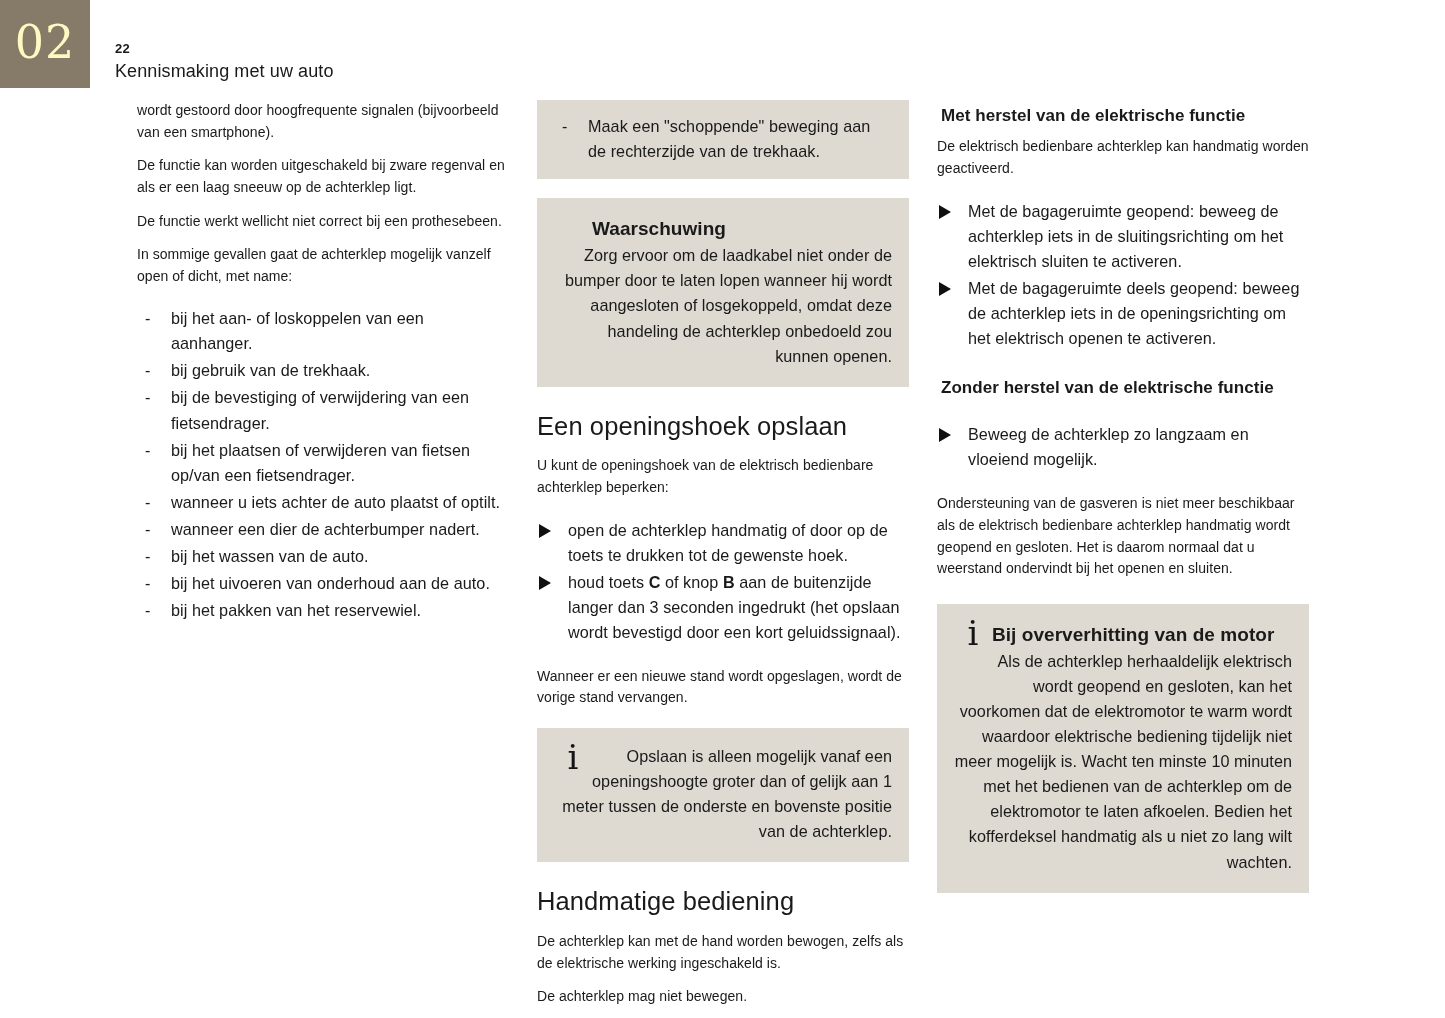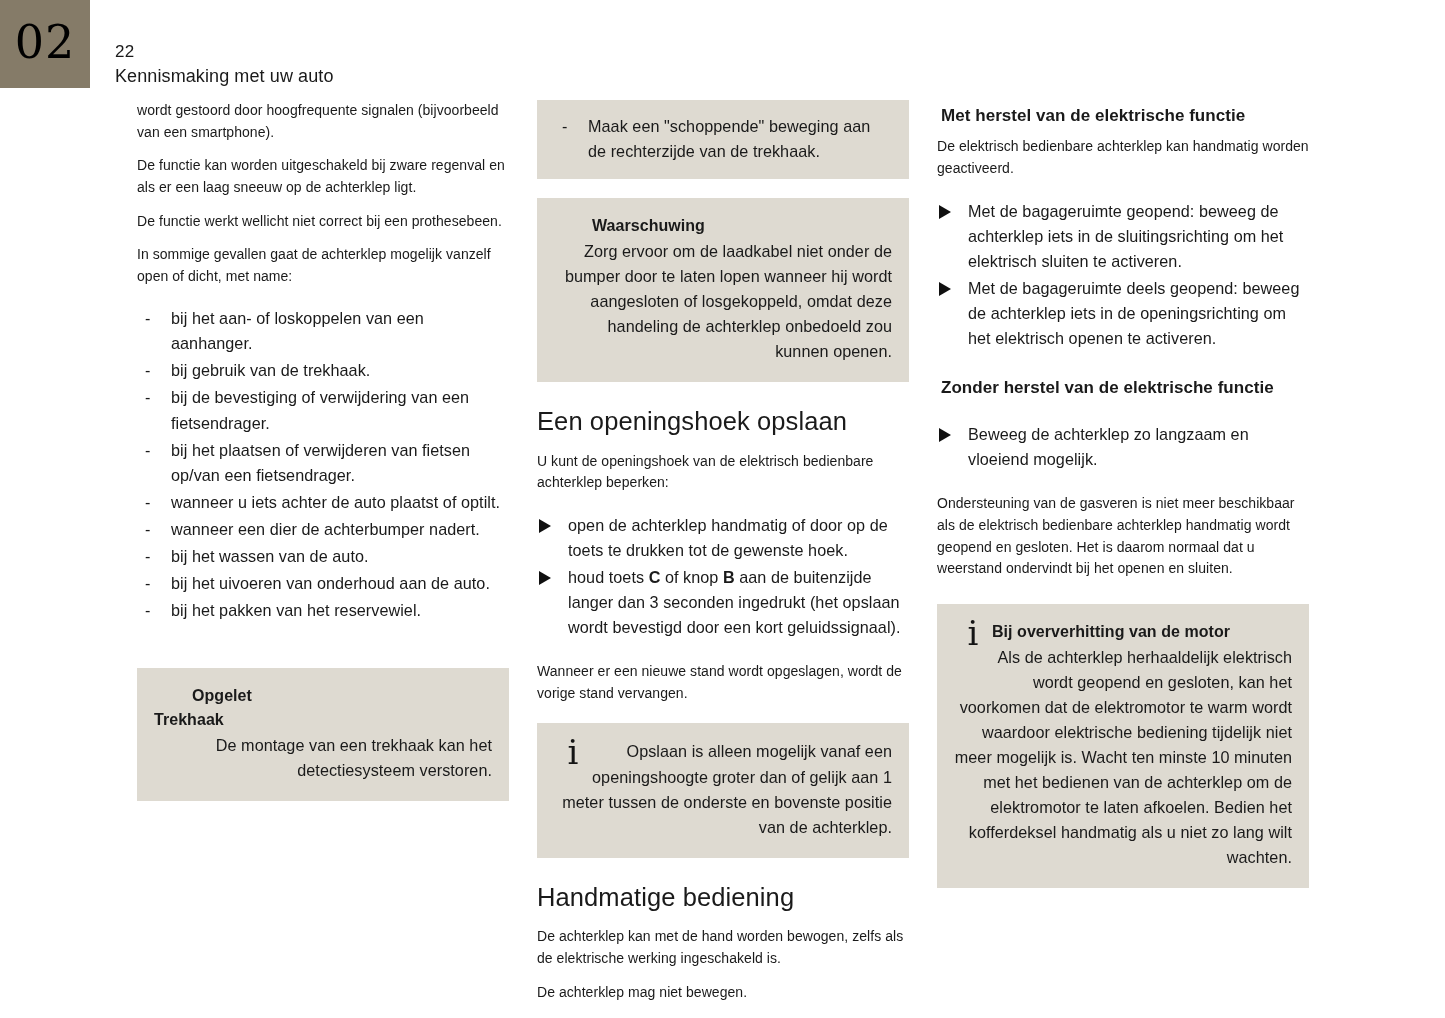--- a/index.html
+++ b/index.html
@@ -25,33 +25,33 @@
     width: 90px;
     height: 88px;
     background: #857b68;
     display: flex;
     align-items: center;
     justify-content: center;
   }
   .chapter-number {
     font-family: "DejaVu Serif", serif;
     font-size: 46px;
-    color: #000000;
+    color: #fef9c3;
     letter-spacing: 1px;
     line-height: 1;
     margin-top: -4px;
   }
   .page-header {
     position: absolute;
     left: 115px;
     top: 41px;
   }
   .page-number {
-    font-size: 17px;
-    font-weight: normal;
+    font-size: 13px;
+    font-weight: bold;
     line-height: 1.25;
     letter-spacing: 0.2px;
   }
   .section-title {
     font-size: 18px;
     line-height: 1.35;
     letter-spacing: 0.1px;
     margin-top: 2px;
   }
 
@@ -172,21 +172,21 @@
   .icon-info {
     font-family: "DejaVu Serif", serif;
     font-size: 34px;
     line-height: 0.95;
     color: #141414;
     display: inline-block;
     margin-top: -3px;
   }
   .box-title {
     font-weight: bold;
-    font-size: 16px;
+    font-size: 19px;
     line-height: 1.545;
     letter-spacing: 0.05px;
   }
   .box-text {
     font-size: 16.2px;
     line-height: 1.545;
     letter-spacing: 0.05px;
     text-align: right;
   }
   .box.dash-box {
@@ -223,31 +223,20 @@
       <li>bij de bevestiging of verwijdering van een fietsendrager.</li>
       <li>bij het plaatsen of verwijderen van fietsen op/van een fietsendrager.</li>
       <li>wanneer u iets achter de auto plaatst of optilt.</li>
       <li>wanneer een dier de achterbumper nadert.</li>
       <li>bij het wassen van de auto.</li>
       <li>bij het uivoeren van onderhoud aan de auto.</li>
       <li>bij het pakken van het reservewiel.</li>
     </ul>
     <div class="gap-md"></div>
     <div class="gap-lg"></div>
-    <div class="box clearfix">
-      <div class="box-icon">
-        <span class="icon-warn"><span class="bar"></span><span class="dot"></span></span>
-      </div>
-      <div class="box-inner">
-        <div class="box-title">Opgelet</div>
-        <div class="box-title">Trekhaak</div>
-      </div>
-      <div style="clear:both"></div>
-      <div class="box-text">De montage van een trekhaak kan het detectiesysteem verstoren.</div>
-    </div>
   </div>
 
   <div class="col col-2">
     <div class="box dash-box">
       <ul class="list dash">
         <li>Maak een "schoppende" beweging aan de rechterzijde van de trekhaak.</li>
       </ul>
     </div>
     <div class="gap-md"></div>
     <div class="box clearfix">

